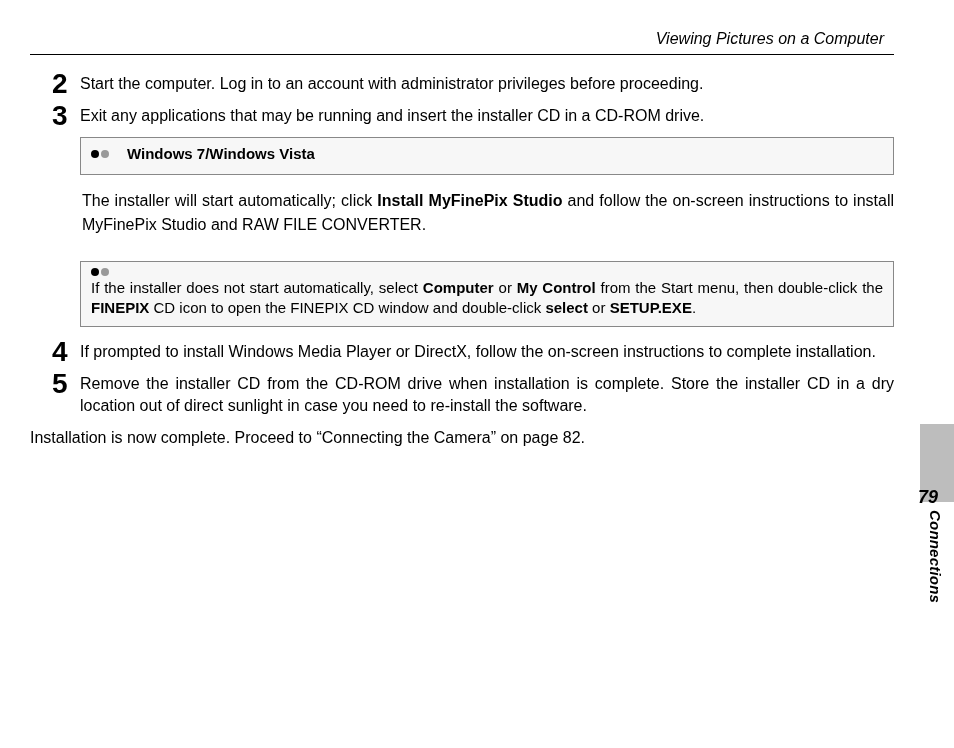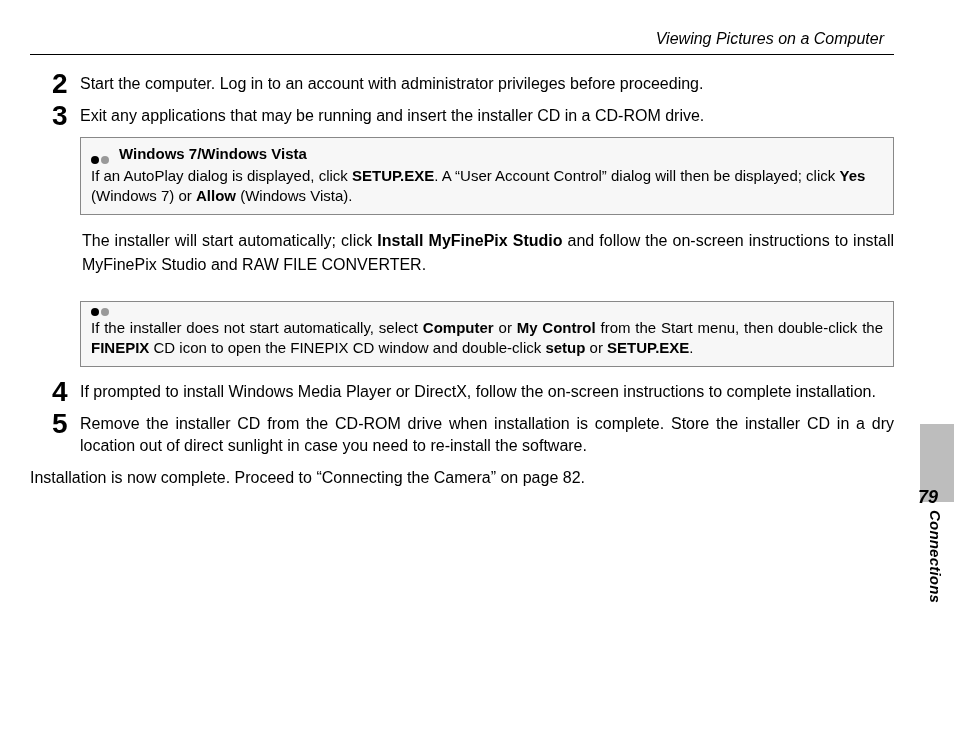--- a/index.html
+++ b/index.html
@@ -5,21 +5,21 @@
   * { box-sizing: border-box; margin: 0; padding: 0; }
   html, body { width: 954px; height: 748px; background: #fff; font-family: "Segoe UI", "Helvetica Neue", Arial, sans-serif; color: #000; }
   .page { position: relative; width: 954px; height: 528px; padding: 30px 60px 24px 30px; }
   .header-title { font-style: italic; font-size: 16px; text-align: right; padding-right: 10px; padding-bottom: 6px; }
   .rule { border: none; border-top: 1px solid #000; margin-bottom: 18px; }
   .steps { padding-left: 22px; }
   .step { display: flex; align-items: flex-start; margin-bottom: 10px; }
   .stepnum { font-family: Arial, sans-serif; font-weight: 700; font-size: 28px; line-height: 22px; width: 28px; flex: 0 0 28px; text-align: left; }
   .stepbody { flex: 1; font-size: 16px; line-height: 22px; text-align: justify; }
   .box { border: 1px solid #888; background: #f7f7f7; margin: 10px 0 14px 50px; padding: 6px 10px 8px 10px; font-size: 15px; line-height: 20px; }
-  .box-head { font-weight: 700; display: flex; align-items: flex-end; gap: 8px; margin-bottom: 2px; }
+  .box-head { font-weight: 700; display: flex; align-items: center; gap: 16px; margin-bottom: 2px; }
   .dots { display: inline-flex; gap: 2px; margin-right: 2px; }
   .dot1 { width: 8px; height: 8px; border-radius: 50%; background: #000; display: inline-block; }
   .dot2 { width: 8px; height: 8px; border-radius: 50%; background: #999; display: inline-block; }
   .mid-para { margin: 8px 0 24px 52px; font-size: 16px; line-height: 24px; text-align: justify; }
   .final-para { margin: 10px 0 16px 0; font-size: 16px; line-height: 22px; }
   b { font-weight: 700; }
   .side-tab { position: absolute; right: 0; top: 424px; width: 34px; height: 78px; background: #bdbdbd; }
   .side-label { position: absolute; right: 10px; top: 510px; writing-mode: vertical-rl; font-style: italic; font-weight: 700; font-size: 15px; letter-spacing: 0.2px; }
   .page-num { position: absolute; right: 16px; bottom: 20px; font-style: italic; font-weight: 700; font-size: 18px; }
 </style>
@@ -46,38 +46,35 @@
   </div>
 
   <div class="box">
     <div class="box-head">
       <span class="dots">
           <span class="dot1"></span>
           <span class="dot2"></span>
         </span>
       <span>Windows 7/Windows Vista</span>
     </div>
-    <div>
-      <span>If an AutoPlay dialog is displayed, click </span><b>SETUP.EXE</b><span>.  A “User Account Control” dialog will then be displayed; click </span><b>Yes</b><span> (Windows 7) or </span><b>Allow</b><span> (Windows Vista).</span>
-    </div>
   </div>
 
   <div class="mid-para">
     <span>The installer will start automatically; click </span><b>Install MyFinePix Studio</b><span> and follow the on-screen instructions to install MyFinePix Studio and RAW FILE CONVERTER.</span>
   </div>
 
   <div class="box">
     <div class="box-head">
       <span class="dots">
           <span class="dot1"></span>
           <span class="dot2"></span>
         </span>
     </div>
     <div style="text-align:justify;">
-      <span>If the installer does not start automatically, select </span><b>Computer</b><span> or </span><b>My Control</b><span> from the Start menu, then double-click the </span><b>FINEPIX</b><span> CD icon to open the FINEPIX CD window and double-click </span><b>setup</b><span> or </span><b>SETUP.EXE</b><span>.</span>
+      <span>If the installer does not start automatically, select </span><b>Computer</b><span> or </span><b>My Control</b><span> from the Start menu, then double-click the </span><b>FINEPIX</b><span> CD icon to open the FINEPIX CD window and double-click </span><b>select</b><span> or </span><b>SETUP.EXE</b><span>.</span>
     </div>
   </div>
 
   <div class="steps">
 
     <div class="step">
       <div class="stepnum">4</div>
       <div class="stepbody">If prompted to install Windows Media Player or DirectX, follow the on-screen instructions to complete installation.</div>
     </div>
 

